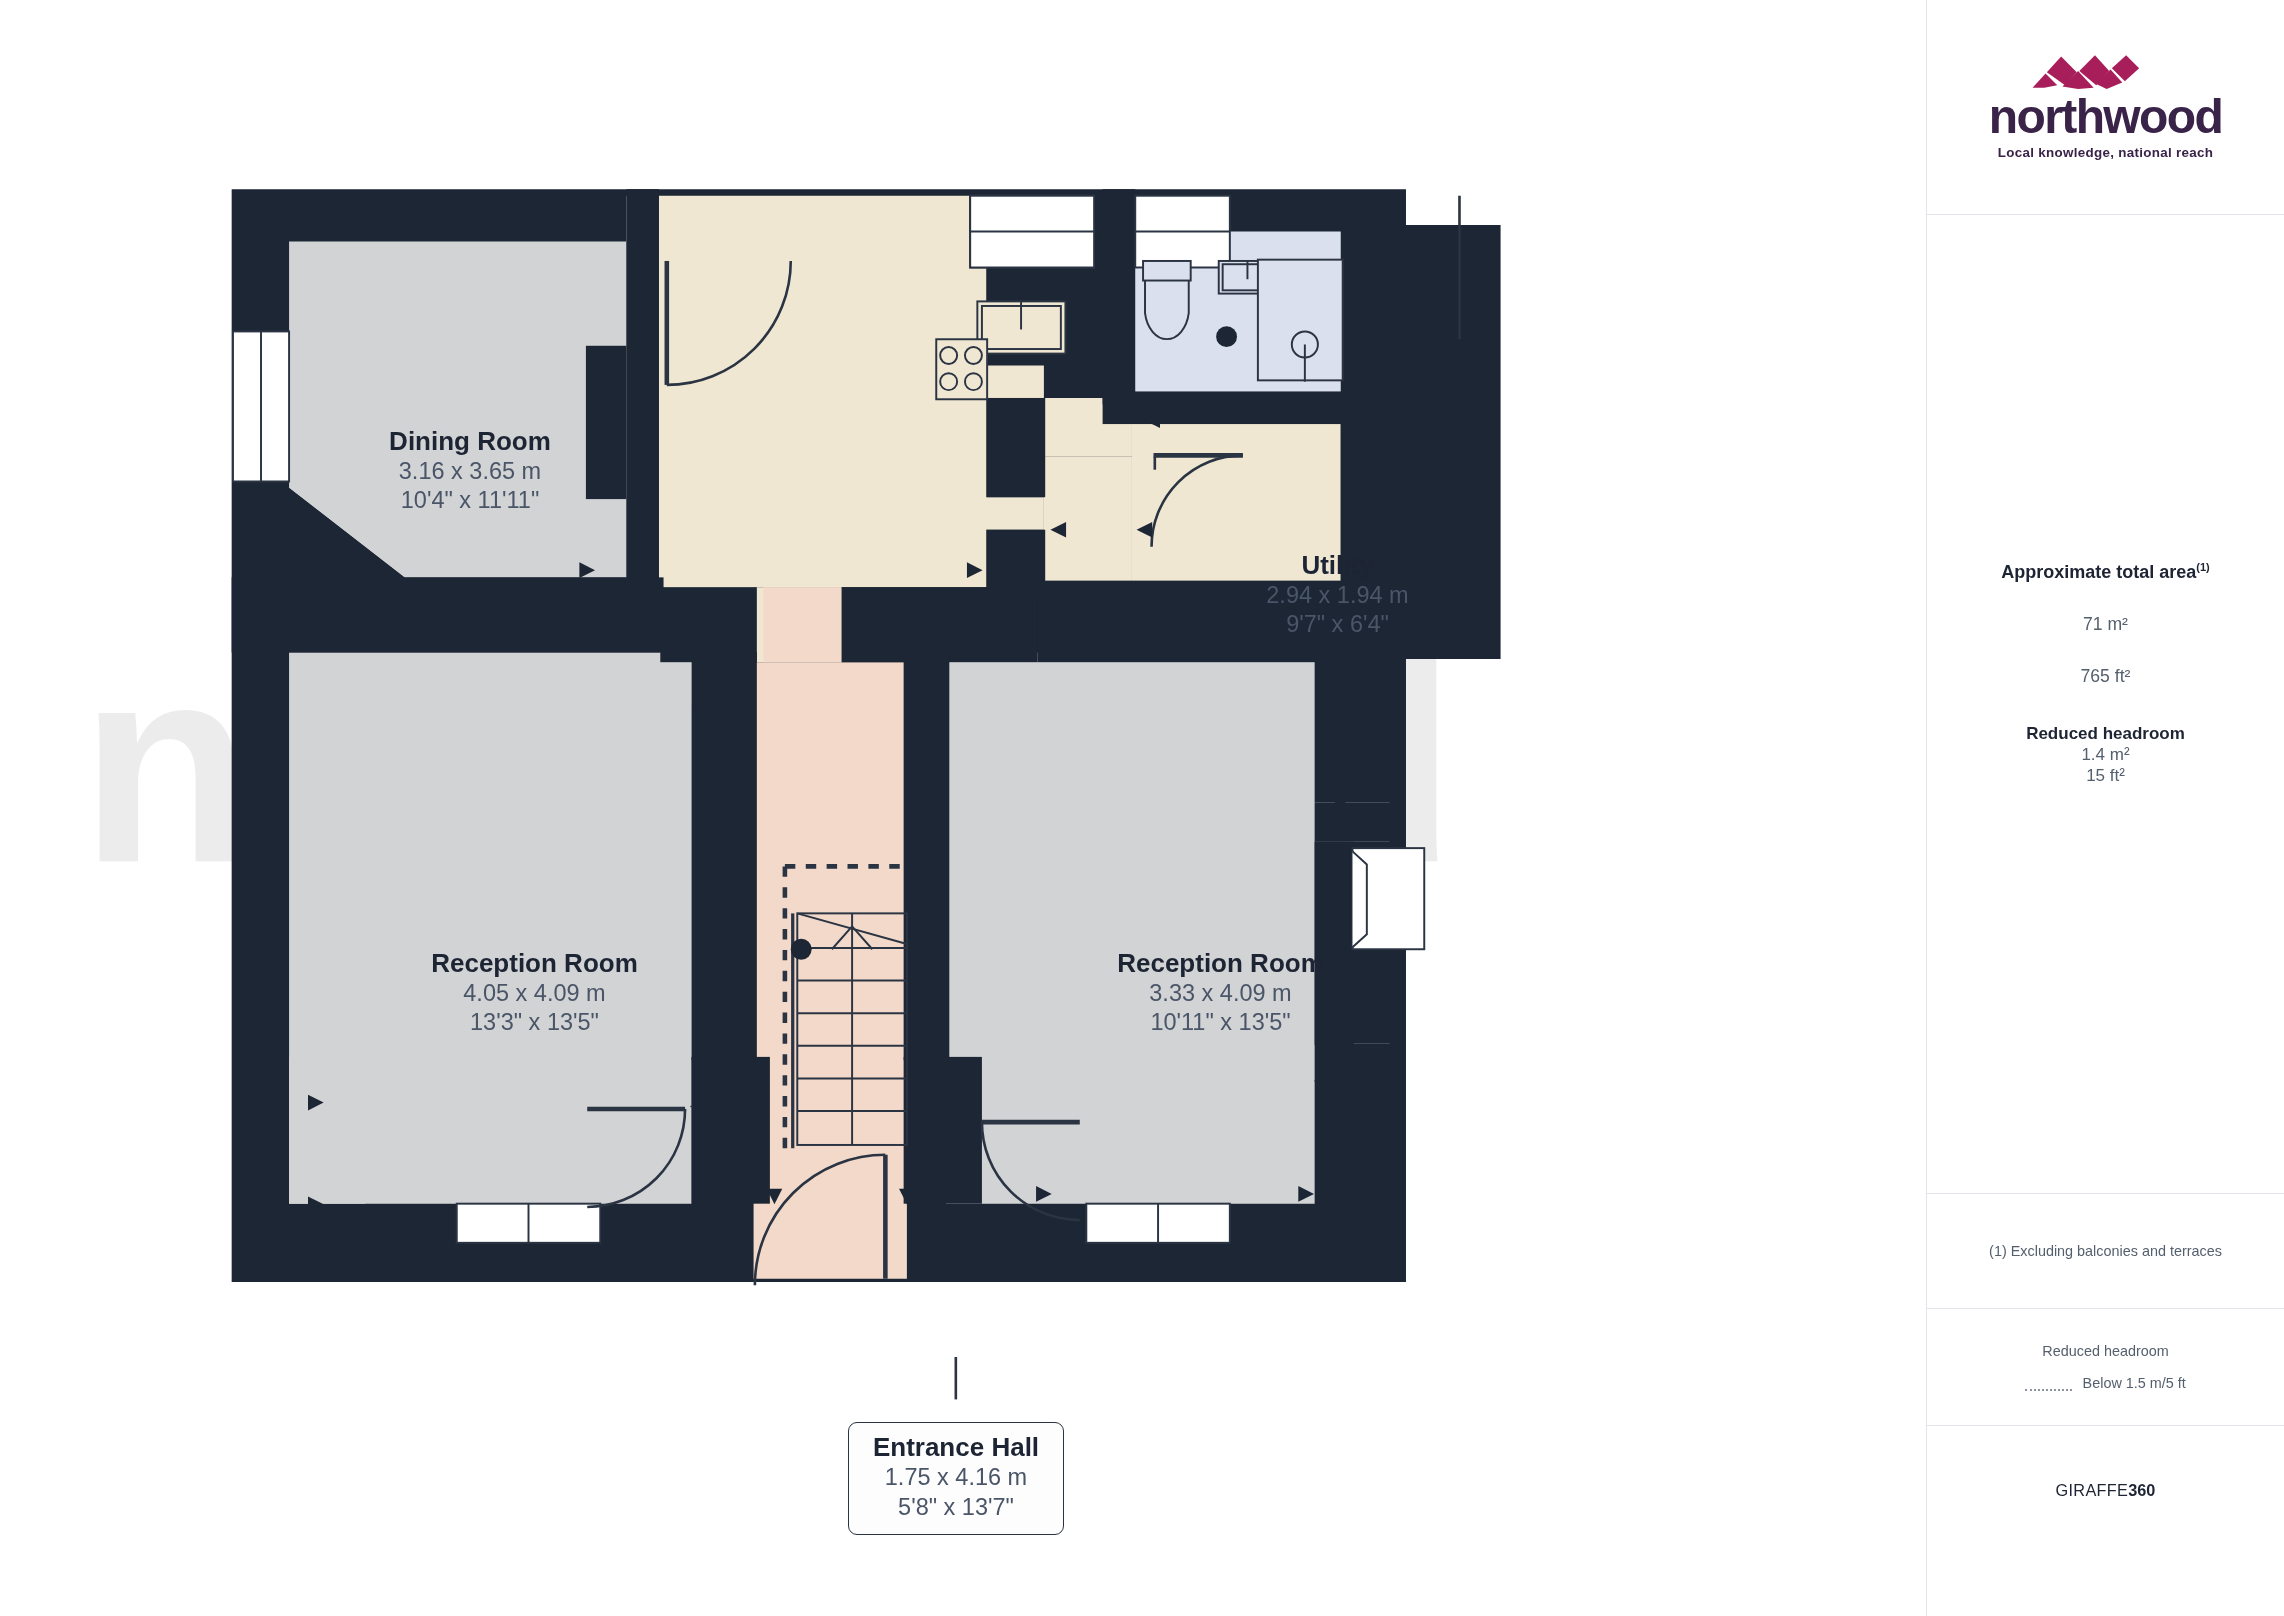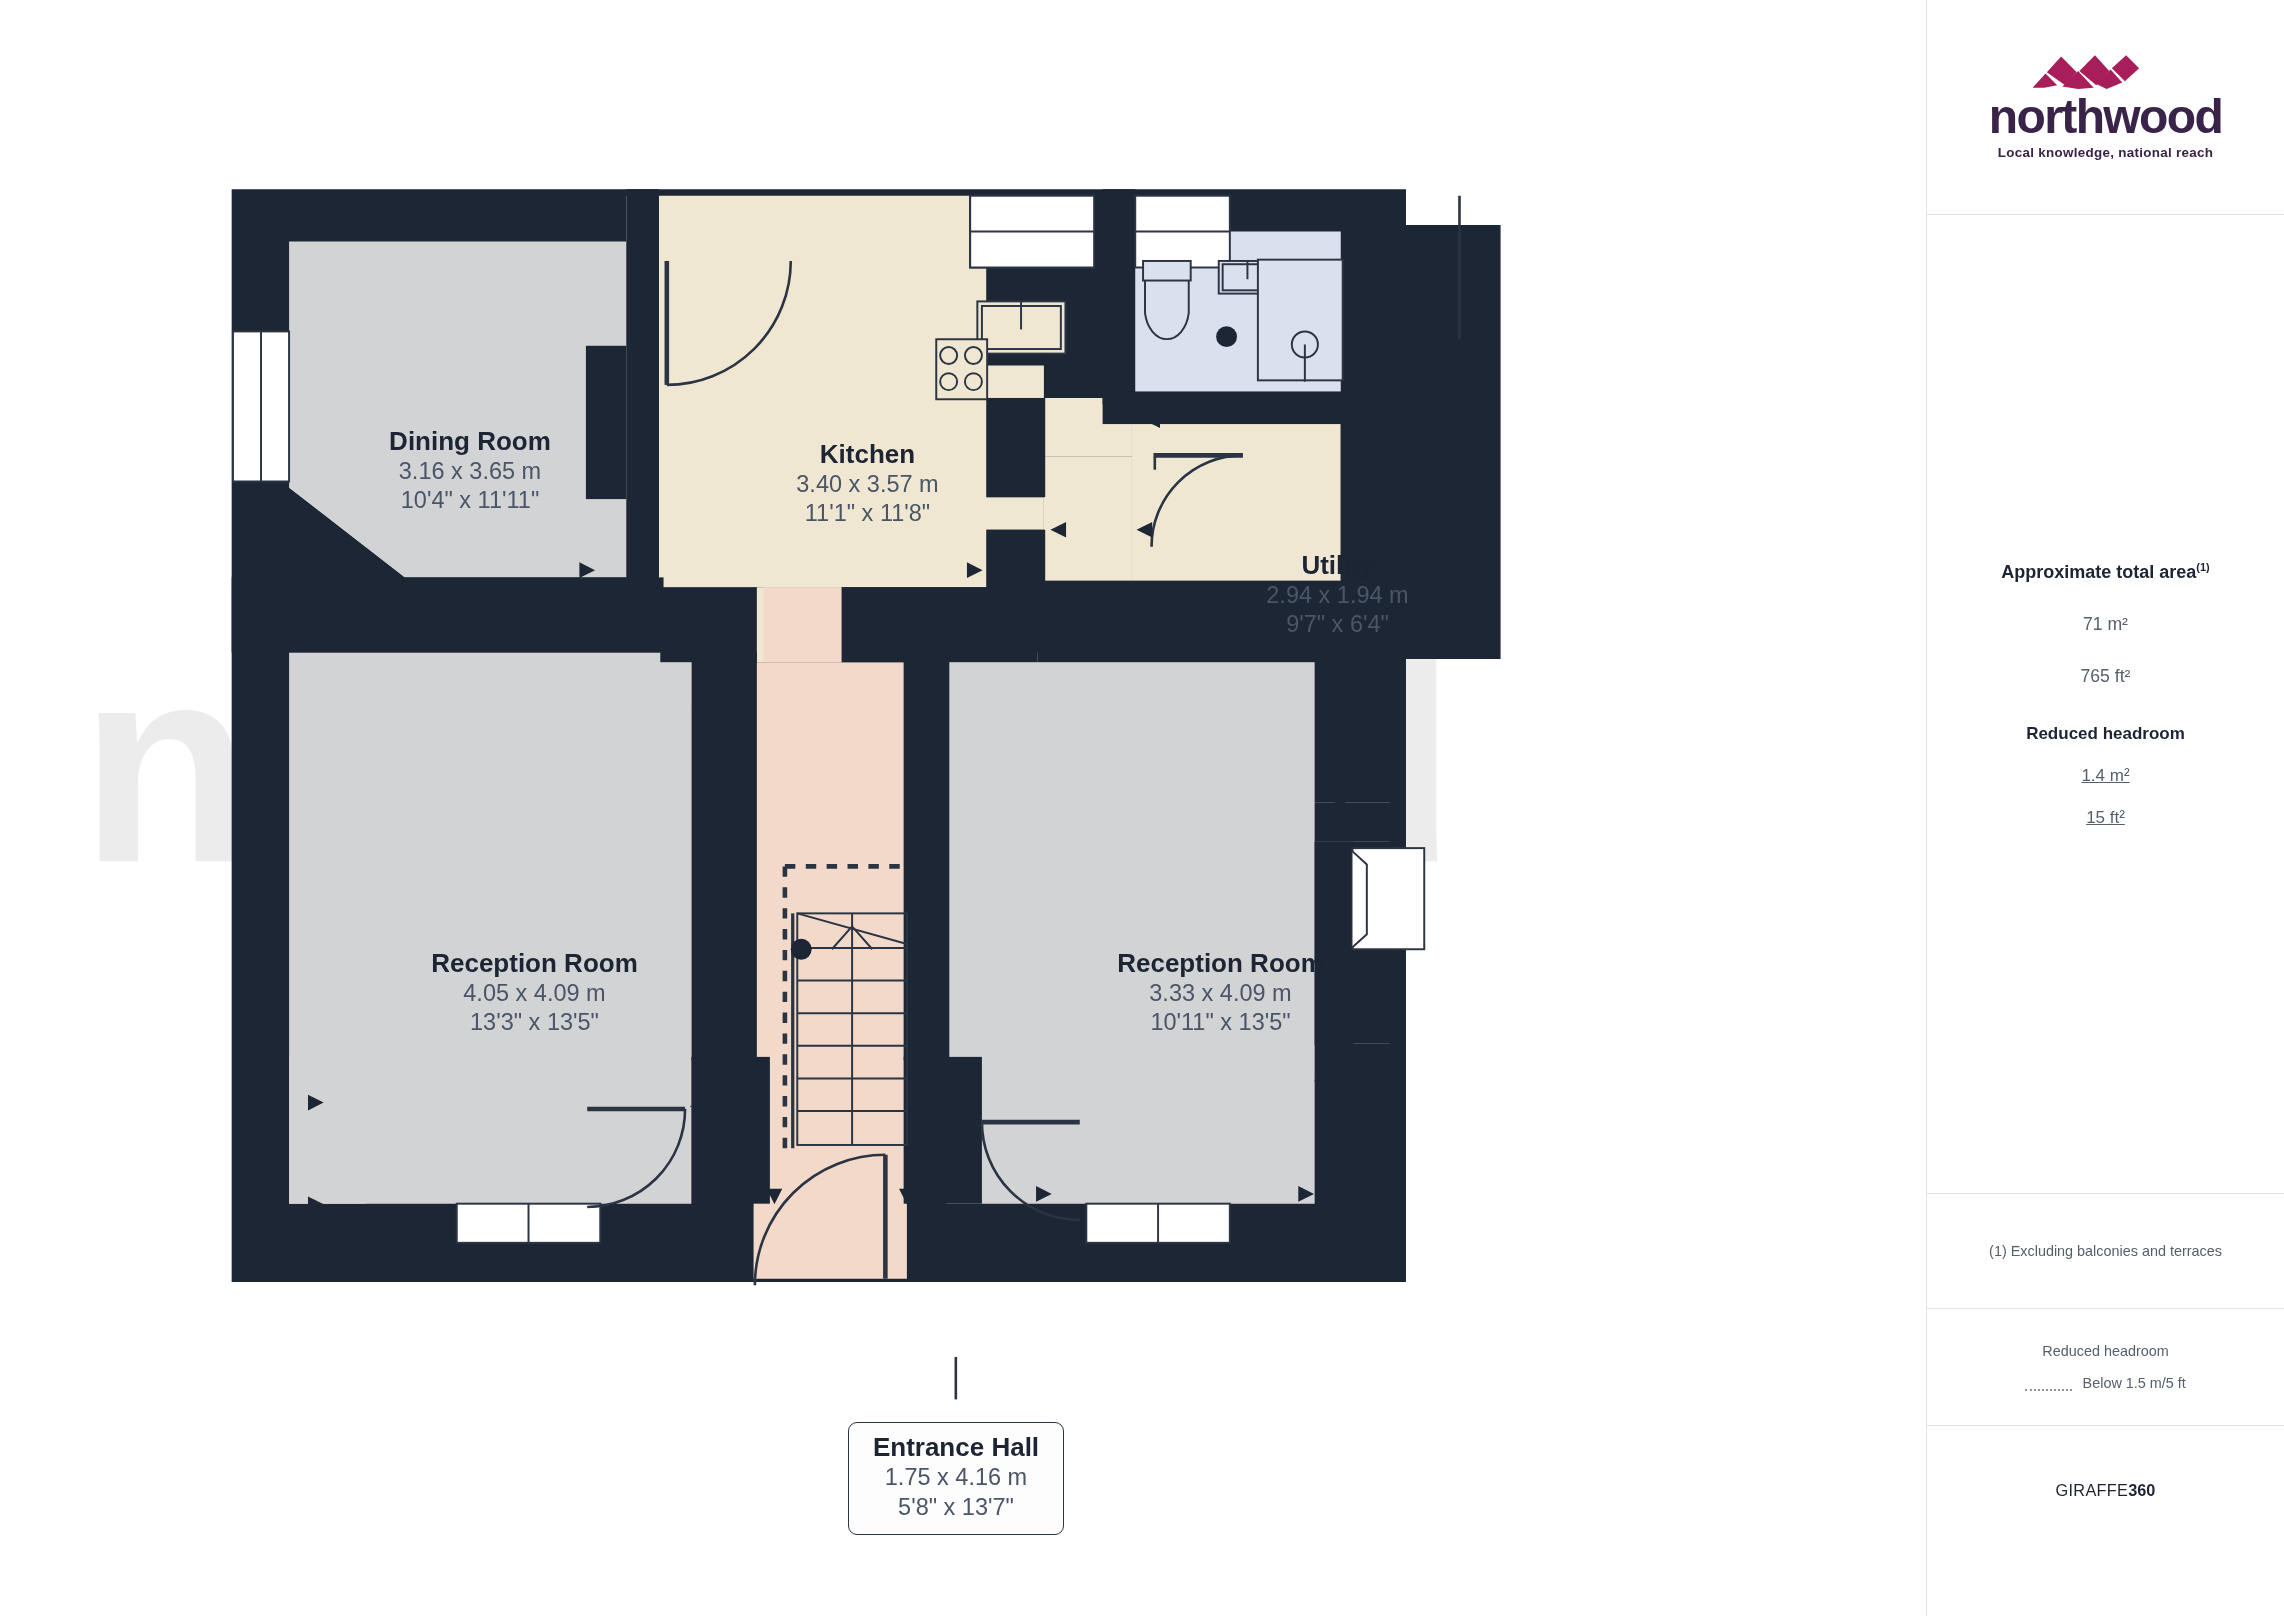--- a/index.html
+++ b/index.html
@@ -59,21 +59,21 @@
     font-size: 13.4px; font-weight: bold; color: #3a2348;
     letter-spacing: 0.3px; margin-top: 5.9px;
   }
 
   .sb-area-sec { height: 979px; position: relative; }
   .area-block { position: absolute; left: 0; right: 0; top: 346px; text-align: center; }
   .area-title { font-size: 18px; font-weight: bold; color: #1d2433; }
   .area-title sup { font-size: 11px; vertical-align: super; }
   .area-val { font-size: 17.6px; color: #55606e; margin-top: 31px; }
   .rh-title { font-size: 17px; font-weight: bold; color: #1d2433; margin-top: 37px; }
-  .rh-val { font-size: 17px; color: #55606e; margin-top: 22px; text-decoration: underline; }
+  .rh-val { font-size: 17px; color: #55606e; margin-top: 1px; }
 
   .sb-note-sec { height: 115px; display: flex; align-items: center; justify-content: center; }
   .sb-note { font-size: 14.4px; color: #55606e; text-align: center; }
 
   .sb-legend-sec { height: 117px; display: flex; flex-direction: column;
                    align-items: center; justify-content: center; }
   .legend-title { font-size: 14.4px; color: #55606e; }
   .legend-row { display: flex; align-items: flex-end; gap: 10.4px; margin-top: 15.7px; }
   .legend-dash { width: 47px; height: 0; border-top: 2px dotted #8c94a0; }
   .legend-text { font-size: 14.4px; color: #55606e; }
@@ -318,25 +318,20 @@
         <line x1="1465" y1="2080" x2="1465" y2="2145"></line>
       </g>
     </svg>
 
     <div class="room-label" style="left:307px; top:427px; width:326px;">
       <div class="rl-name">Dining Room</div>
       <div class="rl-dim">3.16 x 3.65 m</div>
       <div class="rl-dim">10'4" x 11'11"</div>
     </div>
 
-    <div class="room-label" style="left:698px; top:440px; width:339px;">
-      <div class="rl-name">Kitchen</div>
-      <div class="rl-dim">3.40 x 3.57 m</div>
-      <div class="rl-dim">11'1" x 11'8"</div>
-    </div>
 
     <div class="room-label" style="left:1194px; top:551px; width:287px;">
       <div class="rl-name">Utility</div>
       <div class="rl-dim">2.94 x 1.94 m</div>
       <div class="rl-dim">9'7" x 6'4"</div>
     </div>
 
     <div class="room-label" style="left:365px; top:949px; width:339px;">
       <div class="rl-name">Reception Room</div>
       <div class="rl-dim">4.05 x 4.09 m</div>

